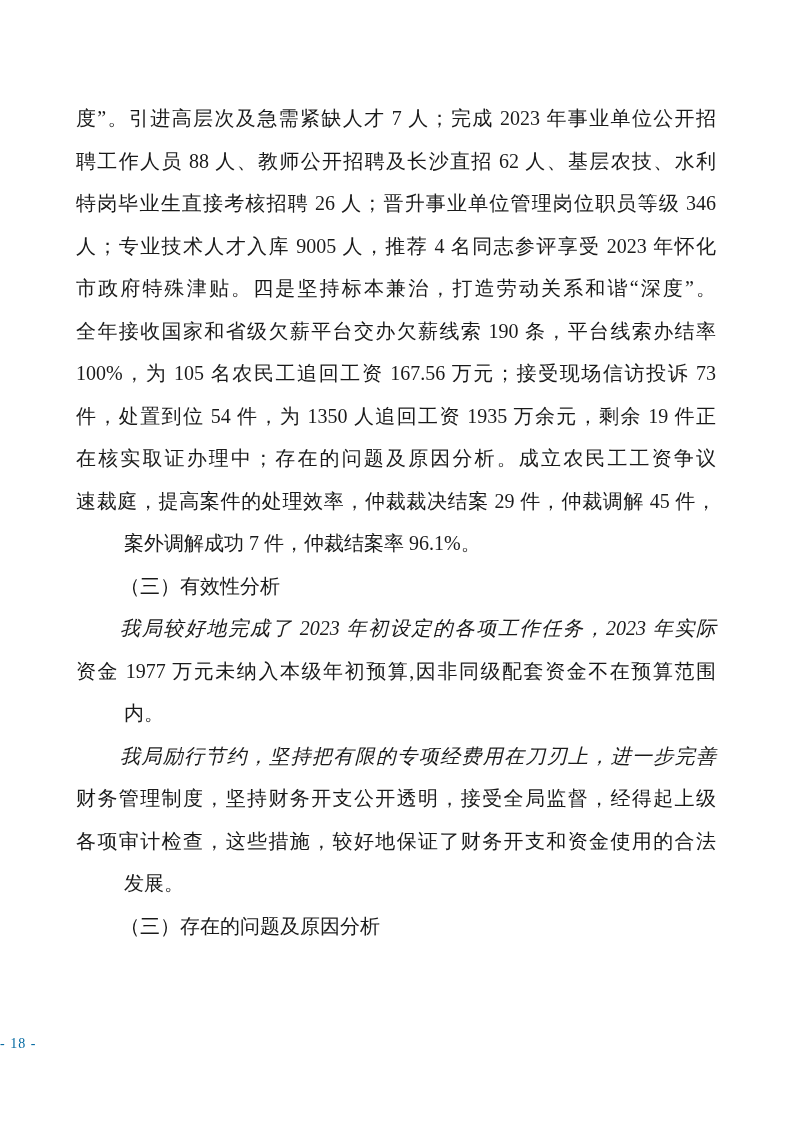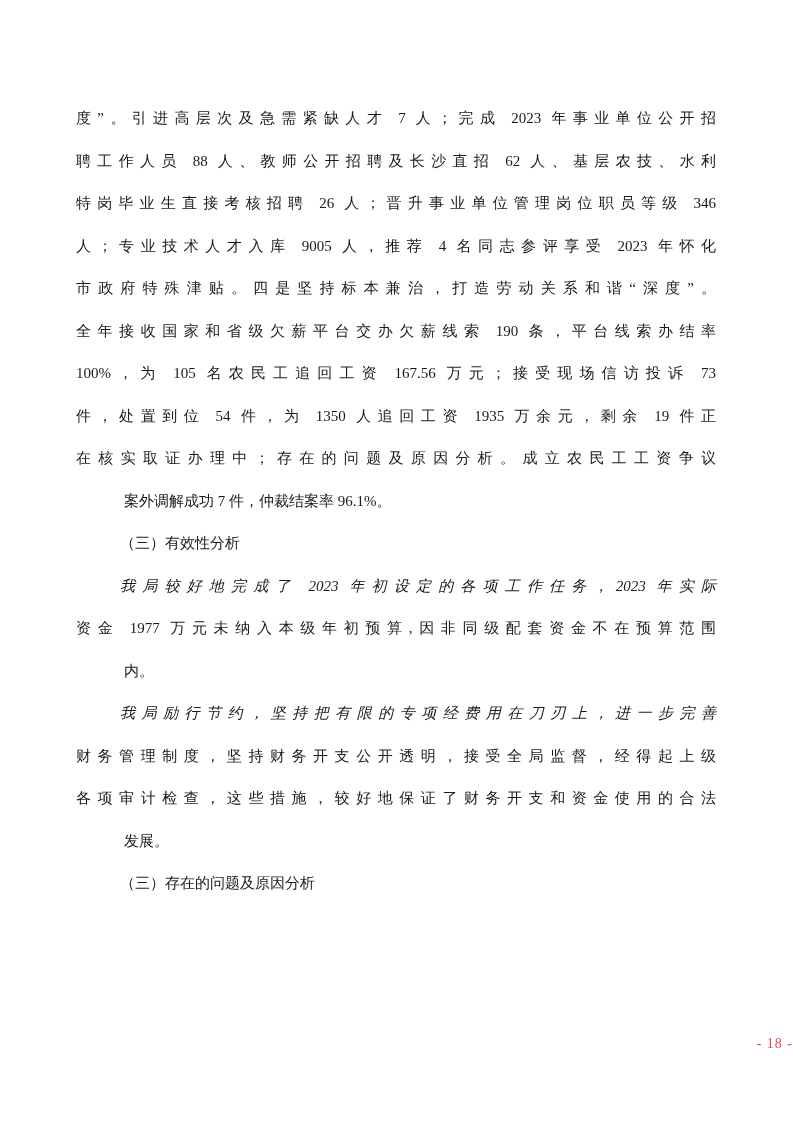--- a/index.html
+++ b/index.html
@@ -18,21 +18,21 @@
   }
   .text-block {
     position: absolute;
     left: 76px;
     top: 97px;
     width: 640px;
   }
   .line {
     height: 42.5px;
     line-height: 42.5px;
-    font-size: 15px;
+    font-size: 20px;
     white-space: normal;
     text-align: left;
   }
   
   .line.j {
     text-align: justify;
     text-align-last: justify;
   }
   
   .line.j-indent {
@@ -49,42 +49,43 @@
   
   .line.indent {
     text-align: left;
     text-indent: 44px;
   }
   .page-footer {
     position: absolute;
     top: 1031px;
     left: 0;
     width: 100%;
-    text-align: right;
+    text-align: left;
     font-size: 14px;
     line-height: 26px;
-    color: #ef4444;
+    color: #0369a1;
     letter-spacing: 1px;
   }
 </style>
 </head>
 <body>
 
 <div class="page">
   <div class="text-block">
 
   <div class="line j">度”。引进高层次及急需紧缺人才 7 人；完成 2023 年事业单位公开招</div>
       <div class="line j">聘工作人员 88 人、教师公开招聘及长沙直招 62 人、基层农技、水利</div>
       <div class="line j">特岗毕业生直接考核招聘 26 人；晋升事业单位管理岗位职员等级 346</div>
       <div class="line j">人；专业技术人才入库 9005 人，推荐 4 名同志参评享受 2023 年怀化</div>
       <div class="line j">市政府特殊津贴。四是坚持标本兼治，打造劳动关系和谐“深度”。</div>
       <div class="line j">全年接收国家和省级欠薪平台交办欠薪线索 190 条，平台线索办结率</div>
       <div class="line j">100%，为 105 名农民工追回工资 167.56 万元；接受现场信访投诉 73</div>
       <div class="line j">件，处置到位 54 件，为 1350 人追回工资 1935 万余元，剩余 19 件正</div>
       <div class="line j">在核实取证办理中；存在的问题及原因分析。成立农民工工资争议</div>
+      <div class="line j">速裁庭，提高案件的处理效率，仲裁裁决结案 29 件，仲裁调解 45 件，</div>
       <div class="line plain">案外调解成功 7 件，仲裁结案率 96.1%。</div>
       <div class="line indent">（三）有效性分析</div>
       <div class="line j-indent">我局较好地完成了 2023 年初设定的各项工作任务，2023 年实际</div>
       <div class="line j">资金 1977 万元未纳入本级年初预算,因非同级配套资金不在预算范围</div>
       <div class="line plain">内。</div>
       <div class="line j-indent">我局励行节约，坚持把有限的专项经费用在刀刃上，进一步完善</div>
       <div class="line j">财务管理制度，坚持财务开支公开透明，接受全局监督，经得起上级</div>
       <div class="line j">各项审计检查，这些措施，较好地保证了财务开支和资金使用的合法</div>
       <div class="line plain">发展。</div>
       <div class="line indent">（三）存在的问题及原因分析</div>

